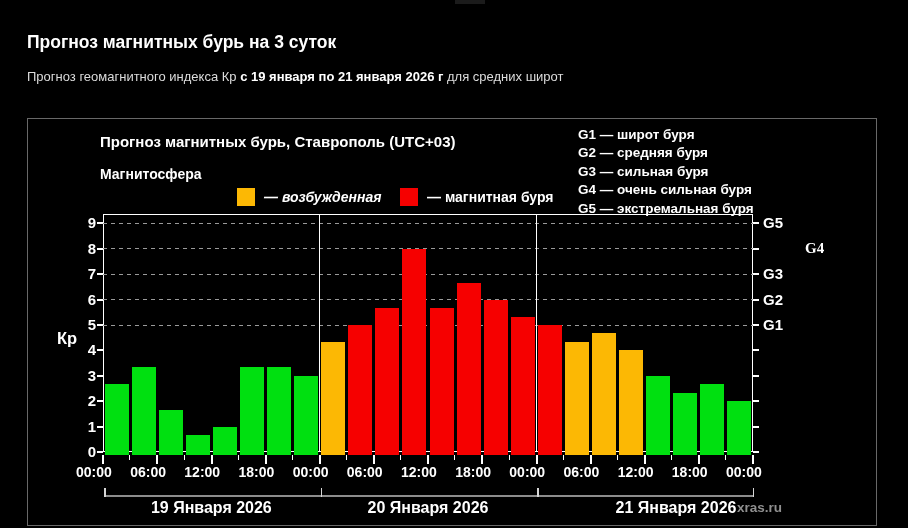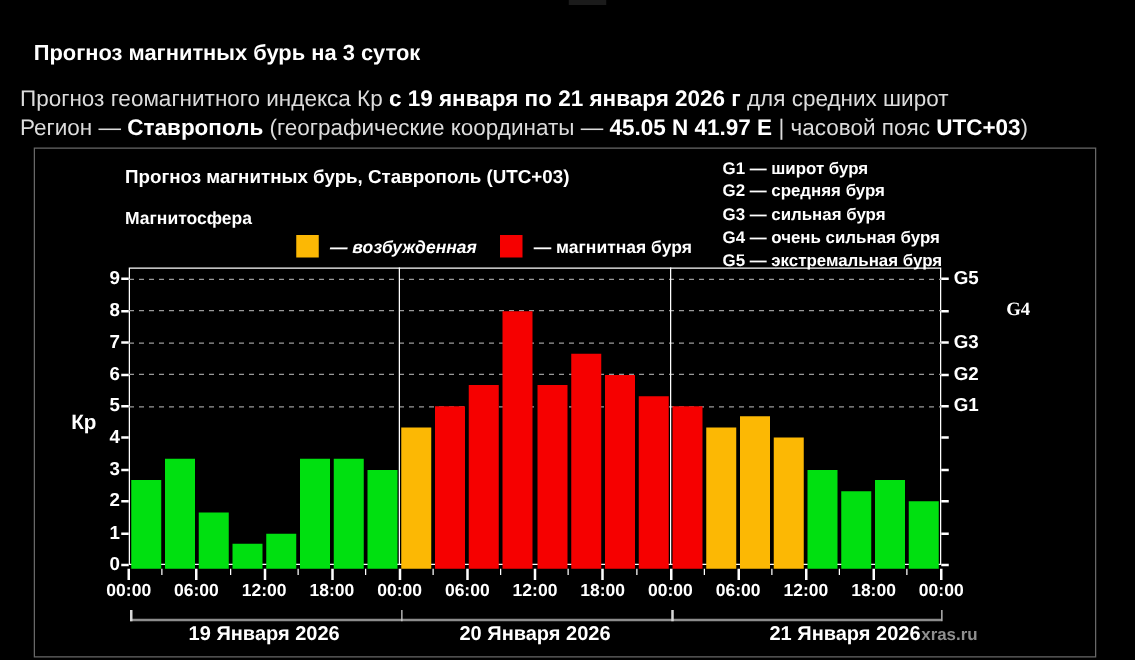--- a/index.html
+++ b/index.html
@@ -3,21 +3,21 @@
 <meta charset="utf-8">
 <style>
   html,body{margin:0;padding:0;background:#000;}
   #app{
     position:relative;width:908px;height:528px;background:#000;overflow:hidden;
     font-family:"Liberation Sans","DejaVu Sans",sans-serif;color:#fff;
   }
   .abs{position:absolute;}
   
   #page-title{left:27px;top:32px;font-size:17.5px;font-weight:bold;color:#fff;}
-  .sub{left:16px;font-size:18px;color:#dcdcdc;font-weight:normal;}
+  .sub{left:27px;font-size:13px;color:#dcdcdc;font-weight:normal;}
   .sub b{color:#fff;font-weight:bold;}
   #sub-line-1{top:69px;}
   #sub-line-2{top:92px;}
   
   #chart-panel{left:27px;top:118px;width:848px;height:406px;border:1px solid #686868;background:#000;}
   #chart-title{left:100px;top:133px;font-size:15px;font-weight:bold;}
   #legend-title{left:100px;top:166px;font-size:14px;font-weight:bold;}
   .legend-item{top:188px;height:18px;display:flex;align-items:center;gap:9px;font-size:14px;font-weight:bold;}
   .legend-swatch{width:18px;height:18px;display:inline-block;}
   #legend-item-0{left:103px;}
@@ -26,39 +26,38 @@
   #g-legend{left:578px;top:126px;font-size:13.5px;font-weight:bold;line-height:18.4px;}
   
   #plot-box{left:103px;top:214px;width:650px;height:238px;border:1.5px solid #fff;box-sizing:border-box;}
   .gridline{height:1px;background:repeating-linear-gradient(to right,#9a9a9a 0 4px,transparent 4px 8px);}
   .kp-bar{bottom:0;}
   .day-separator{width:1.5px;background:#fff;}
   .ytick-label{font-size:15px;font-weight:bold;text-align:right;width:30px;}
   .axis-tick{background:#fff;}
   .g-axis-label{font-size:15px;font-weight:bold;}
   #kp-axis-label{left:57px;top:329px;font-size:16.5px;font-weight:bold;}
-  .xtick-label{font-size:14px;font-weight:bold;width:54px;text-align:center;top:464px;}
+  .xtick-label{font-size:14px;font-weight:bold;width:54px;top:464px;}
   .day-bracket-line{top:495px;height:2px;background:#8c8c8c;}
   .day-bracket-tick{top:488px;height:9px;width:1.5px;background:#d6d6d6;}
   .day-label{top:499px;font-size:16px;font-weight:bold;width:220px;text-align:center;}
   #watermark{left:737px;top:500px;font-size:13.5px;font-weight:600;color:#8f8f8f;}
   #top-edge-artifact{left:455px;top:0;width:30px;height:4px;background:#1b1b1b;}
 </style>
 </head>
 <body>
 
 <div id="app">
 
   <div class="abs" id="top-edge-artifact"></div>
 
   <div class="abs" id="page-title">Прогноз магнитных бурь на 3 суток</div>
 
   <div class="abs sub" id="sub-line-1"><span>Прогноз геомагнитного индекса Кр </span><b>с 19 января по 21 января 2026 г</b><span> для средних широт</span></div>
 
-  <div class="abs sub" id="sub-line-2"><span>Регион — </span><b>Ставрополь</b><span> (географические координаты — </span><b>45.05 N 41.97 E</b><span> | часовой пояс </span><b>UTC+03</b><span>)</span></div>
 
   <div class="abs" id="chart-panel"></div>
 
   <div class="abs" id="chart-title">Прогноз магнитных бурь, Ставрополь (UTC+03)</div>
   <div class="abs" id="legend-title">Магнитосфера</div>
 
   <div class="abs legend-item" id="legend-item-1">
     <span class="legend-swatch" style="background: rgb(252, 184, 4);"></span>
     <span>— возбужденная</span>
   </div>

